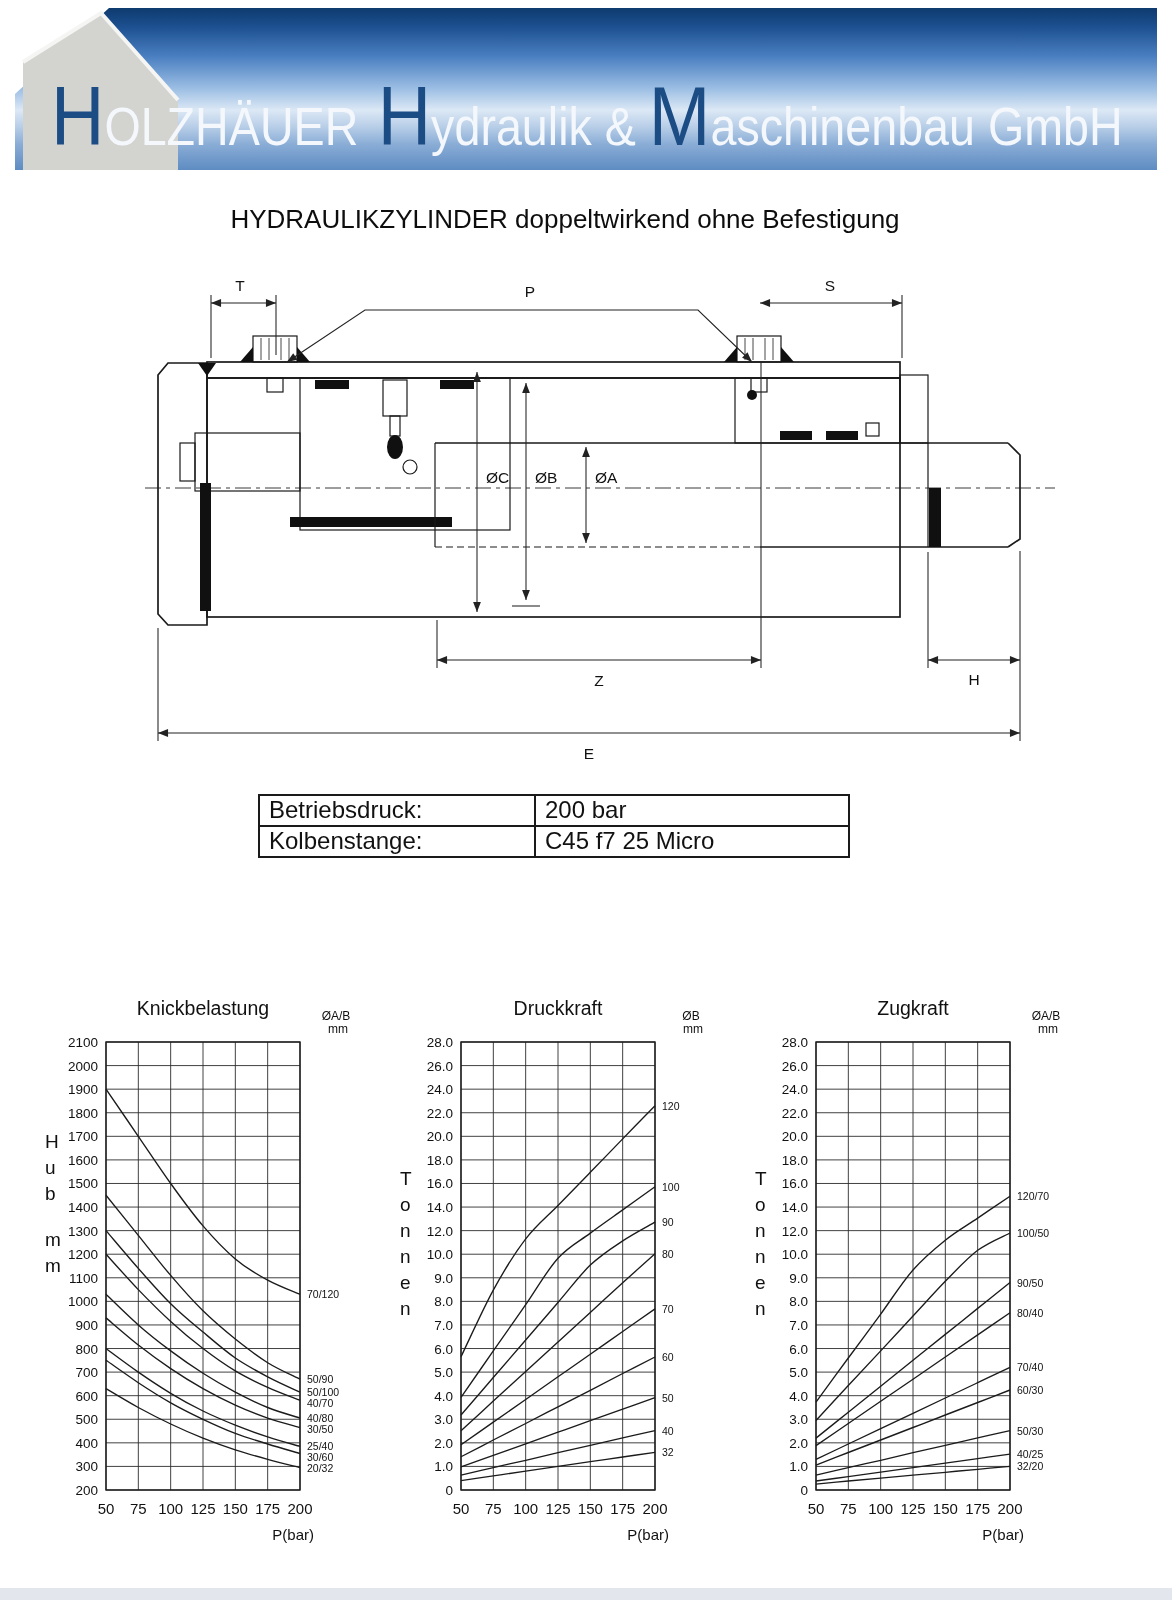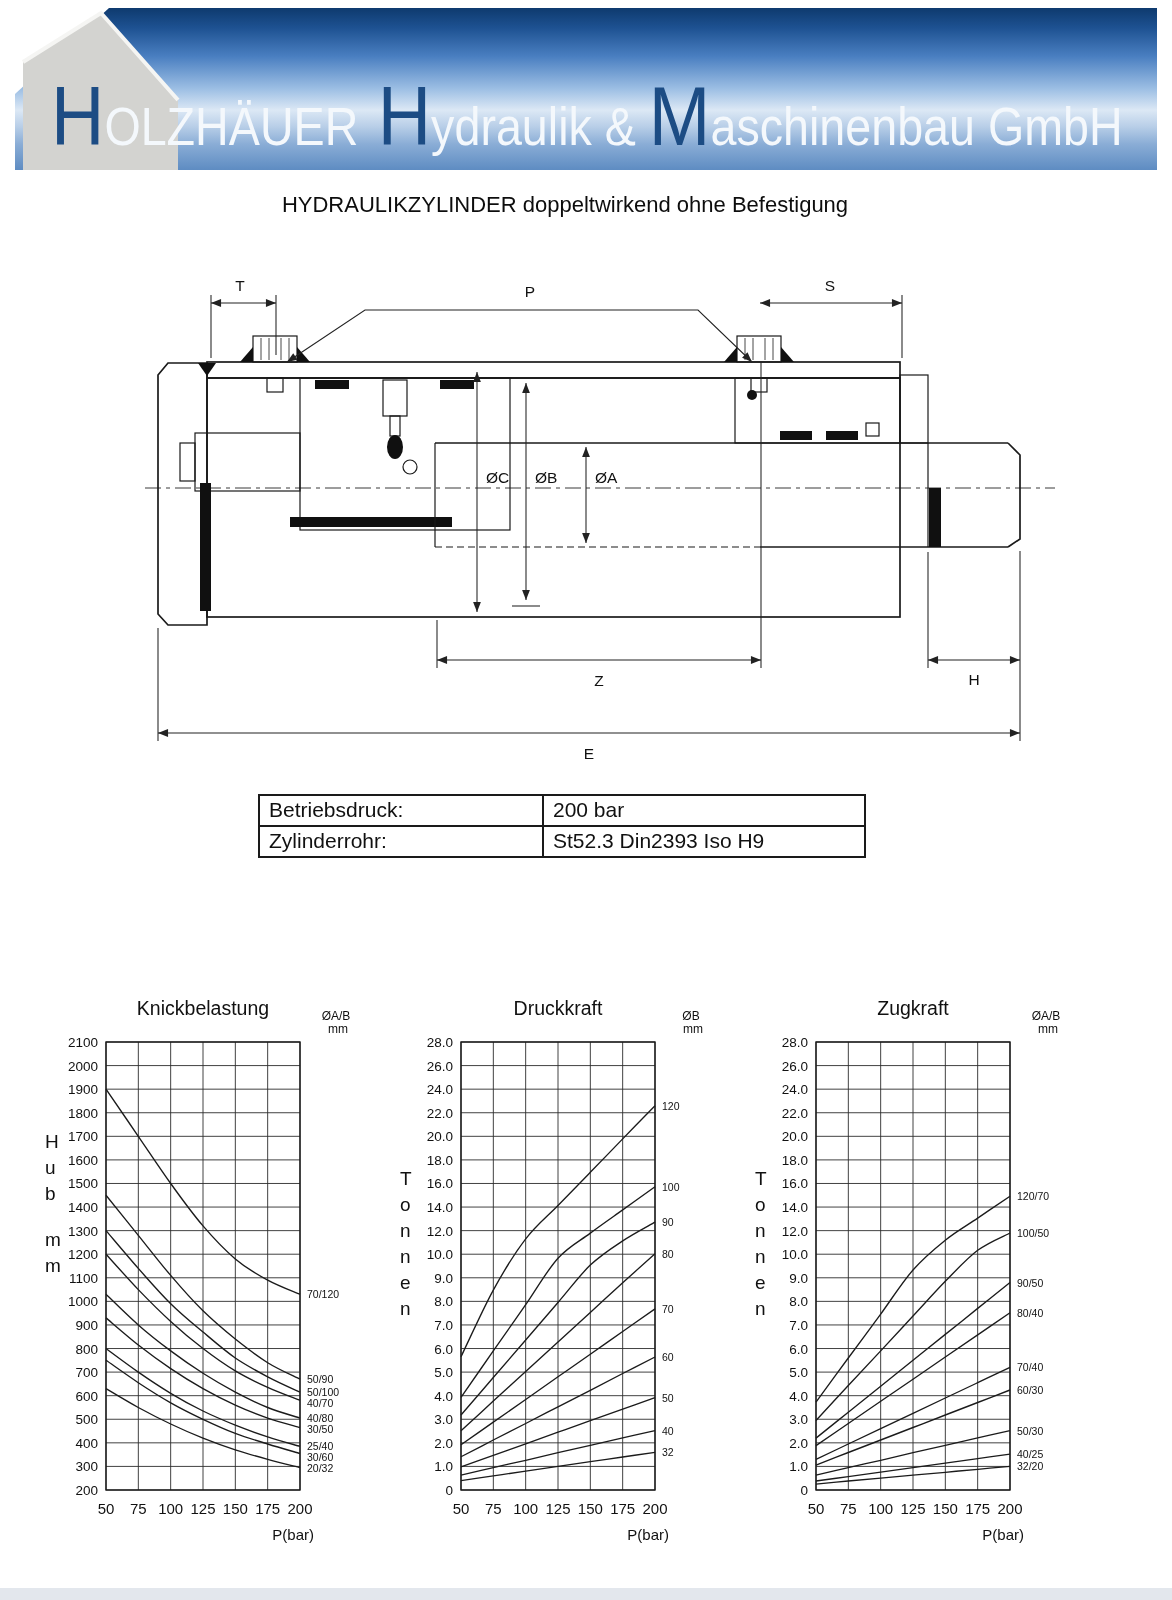--- a/index.html
+++ b/index.html
@@ -11,38 +11,38 @@
     background:linear-gradient(180deg,#0e3a6e 0%,#1d5191 12%,#4a7fc1 30%,#9dbfe4 50%,
                #dce8f5 63%,#b9cfe8 73%,#8aadd6 84%,#5e8cc2 100%);}
   .house-svg{position:absolute;left:0;top:0;}
   .logo-line{position:absolute;left:36px;bottom:12px;display:flex;align-items:baseline;
     white-space:pre;transform:scaleX(.88);transform-origin:left bottom;}
   .logo-line .big{font-size:84px;line-height:1;color:#1c4c84;}
   .logo-line .small{font-size:53px;line-height:1;color:#f4f8fc;}
   .logo-line .g2{margin-left:22px;}
 
   
-  .doc-title{position:absolute;left:0;top:192px;width:1130px;text-align:center;
-    font-size:22px;color:#0d0d0d;}
+  .doc-title{position:absolute;left:0;top:204px;width:1130px;text-align:center;
+    font-size:26px;color:#0d0d0d;}
 
   
   .drawing{position:absolute;left:140px;top:255px;}
   .ln{fill:none;stroke:#1a1a1a;stroke-width:1.7;}
   .lnt{fill:none;stroke:#1a1a1a;stroke-width:1.2;}
   .thread{fill:none;stroke:#1a1a1a;stroke-width:.8;}
   .blk{fill:#101010;stroke:none;}
   .dim{fill:none;stroke:#222;stroke-width:1.05;}
   .cl{fill:none;stroke:#3a3a3a;stroke-width:1;stroke-dasharray:16 5 4 5;}
   .hid{fill:none;stroke:#1a1a1a;stroke-width:1.1;stroke-dasharray:7 4;}
   .drawing text{font-family:"Liberation Sans",sans-serif;font-size:15.5px;fill:#111;}
   #arw path{fill:#222;}
 
   
   .spec{position:absolute;left:258px;top:794px;border-collapse:collapse;}
-  .spec td{border:2px solid #1a1a1a;font-size:21px;padding:1px 8px 3px 9px;line-height:25px;}
+  .spec td{border:2px solid #1a1a1a;font-size:24px;padding:1px 0 3px 9px;line-height:25px;}
   .spec td.l{width:265px;}
   .spec td.v{width:303px;}
 
   
   .chart{position:absolute;}
   .chart text{font-family:"Liberation Sans",sans-serif;fill:#111;}
 
   .bottom-strip{position:absolute;left:0;top:1588px;width:1172px;height:12px;background:#e3e7ed;}
 </style>
 </head>
@@ -172,22 +172,22 @@
     </g>
   </svg>
 
   <table class="spec">
     <tbody>
       <tr>
         <td class="l">Betriebsdruck:</td>
         <td class="v">200 bar</td>
         </tr>
       <tr>
-        <td class="l">Zylinderrohr:</td>
-        <td class="v">St52.3 Din2393 Iso H9</td>
+        <td class="l">Kolbenstange:</td>
+        <td class="v">C45 f7 25 Micro</td>
         </tr>
     </tbody>
   </table>
 
   <svg class="chart" id="chart-0" width="332" height="566" style="left:28px;top:990px;">
       <line x1="78" y1="52" x2="272" y2="52" stroke="#2c2c2c" stroke-width="0.9"></line>
       <line x1="78" y1="75.57894736842105" x2="272" y2="75.57894736842105" stroke="#2c2c2c" stroke-width="0.9"></line>
       <line x1="78" y1="99.15789473684211" x2="272" y2="99.15789473684211" stroke="#2c2c2c" stroke-width="0.9"></line>
       <line x1="78" y1="122.73684210526315" x2="272" y2="122.73684210526315" stroke="#2c2c2c" stroke-width="0.9"></line>
       <line x1="78" y1="146.31578947368422" x2="272" y2="146.31578947368422" stroke="#2c2c2c" stroke-width="0.9"></line>

